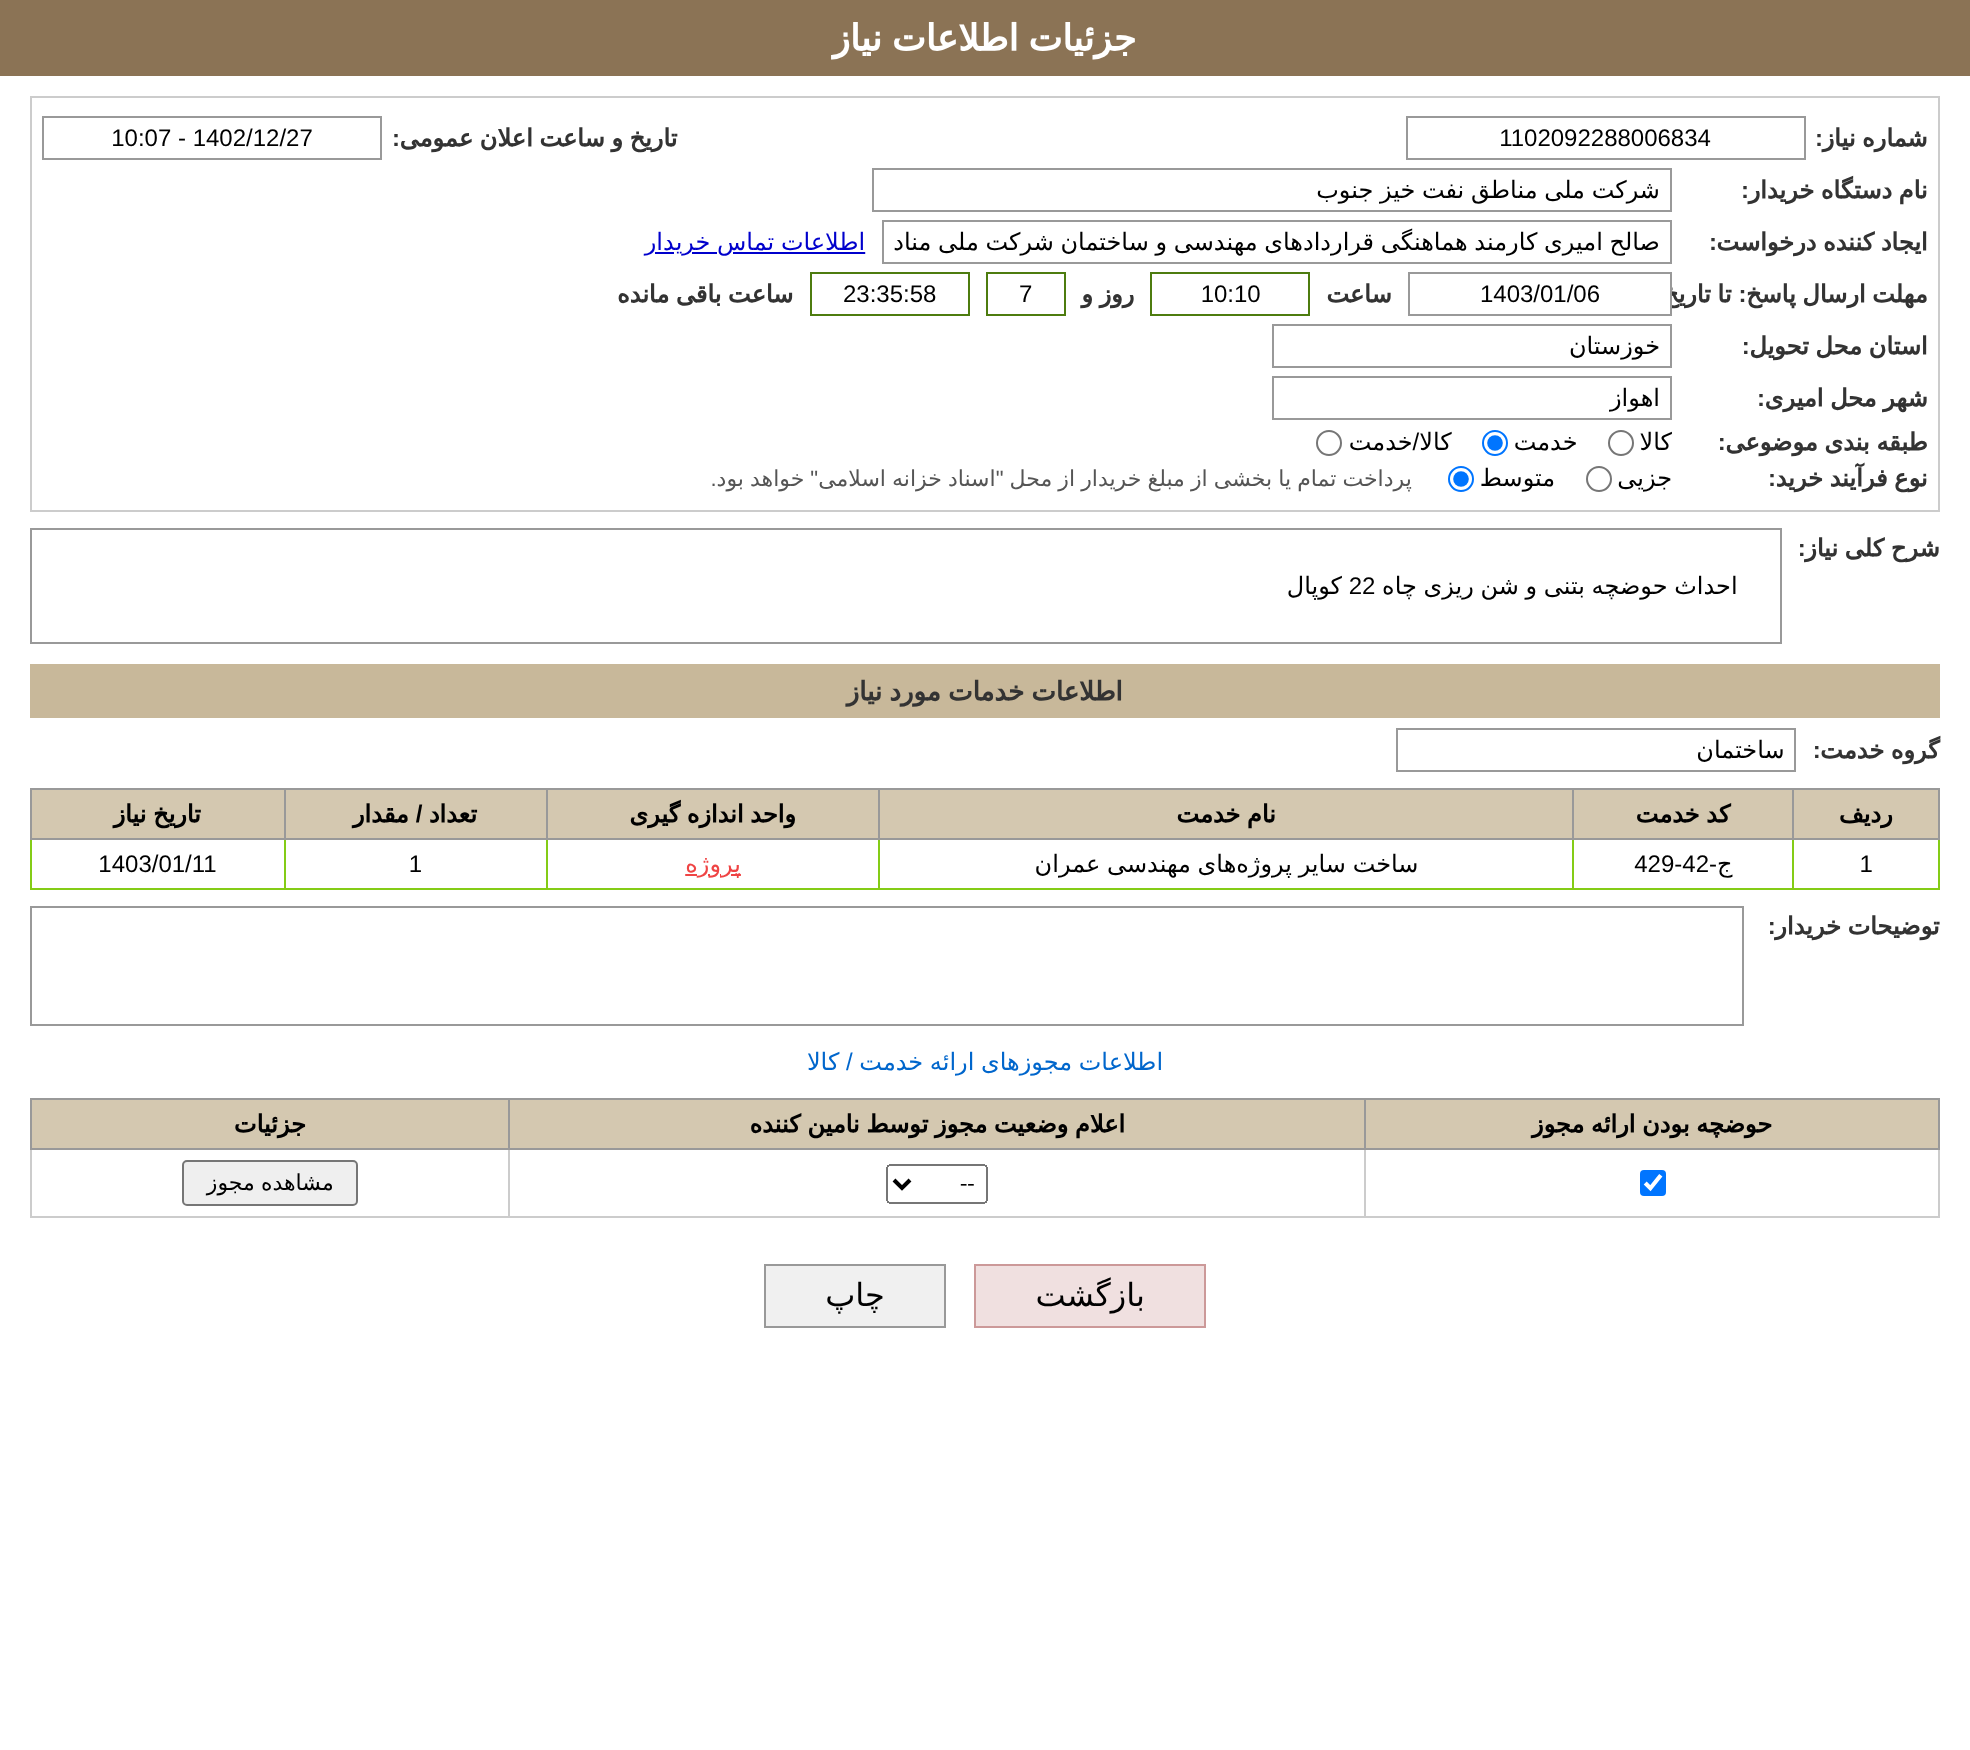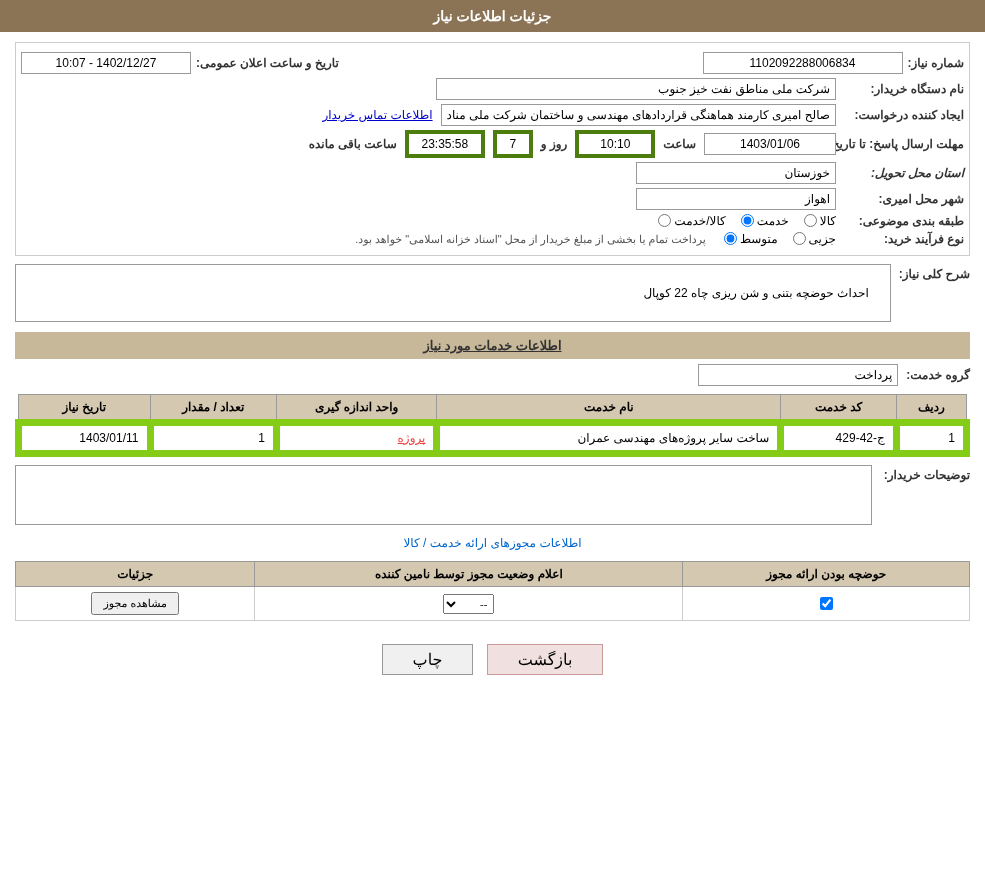--- a/index.html
+++ b/index.html
@@ -13,37 +13,37 @@
       max-width: 985px;
       margin: 0 auto;
       background: #fff;
       min-height: 875px;
     }
     .header-bar {
       background: #8B7355;
       color: #fff;
       text-align: center;
       padding: 8px 0;
-      font-size: 14px;
+      font-size: 18px;
       font-weight: bold;
     }
     .content-area {
       padding: 10px 15px;
       background: #fff;
     }
     .input-box {
       border: 1px solid #999;
       background: #fff;
       padding: 3px 5px;
       min-width: 180px;
       display: inline-block;
       text-align: right;
     }
     .input-small {
-      border: 4px solid #4d7c0f;
+      border: 1px solid #4d7c0f;
       background: #fff;
       padding: 3px 5px;
       width: 80px;
       display: inline-block;
       text-align: center;
     }
     .date-box {
       border: 1px solid #999;
       background: #fff;
       padding: 3px 5px;
@@ -56,39 +56,40 @@
       text-decoration: underline;
       cursor: pointer;
     }
     .radio-group {
       display: flex;
       align-items: center;
       gap: 15px;
     }
     .radio-item {
       display: flex;
-      align-items: flex-start;
+      align-items: flex-end;
       gap: 3px;
     }
     .data-table {
       width: 100%;
       border-collapse: collapse;
       margin: 8px 0;
       border: 1px solid #ccc;
     }
     .data-table th {
       background: #d4c8b0;
       border: 1px solid #999;
       padding: 5px 8px;
       text-align: center;
       font-weight: bold;
     }
     .data-table td {
-      border: 7px solid #84cc16;
+      border: 1px solid #84cc16;
       padding: 5px 8px;
+      text-align: center;
     }
     .data-table td.link-cell {
       color: #ef4444;
       text-decoration: underline;
       cursor: pointer;
     }
     .textarea-box {
       width: 100%;
       min-height: 60px;
       border: 1px solid #999;
@@ -98,21 +99,20 @@
       text-align: right;
     }
     .section-header {
       background: #c8b89a;
       color: #333;
       font-weight: bold;
       padding: 6px 10px;
       margin: 10px 0 5px 0;
       text-align: center;
       font-size: 13px;
-      text-decoration: underline;
     }
     .bottom-buttons {
       text-align: center;
       padding: 15px 0;
     }
     .btn {
       padding: 5px 30px;
       margin: 0 5px;
       cursor: pointer;
       font-size: 16px;
@@ -211,21 +211,21 @@
         <div class="date-box">1403/01/06</div>
         <span class="lbl">ساعت</span>
         <div class="input-small">10:10</div>
         <span class="lbl">روز و</span>
         <div class="input-small" style="width:40px;">7</div>
         <div class="input-small" style="width:80px;">23:35:58</div>
         <span class="lbl">ساعت باقی مانده</span>
       </div>
 
       <div class="row-line">
-        <span class="lbl" style="width:120px; text-align:right;font-style:italic;">استان محل تحویل:</span>
+        <span class="lbl" style="width:120px; text-align:right;">استان محل تحویل:</span>
         <div class="input-box" style="min-width:200px;">خوزستان</div>
       </div>
 
       <div class="row-line">
         <span class="lbl" style="width:120px; text-align:right;">شهر محل امیری:</span>
         <div class="input-box" style="min-width:200px;">اهواز</div>
       </div>
 
       <div class="row-line">
         <span class="lbl" style="width:120px; text-align:right;">طبقه بندی موضوعی:</span>
@@ -263,21 +263,21 @@
 
     <div style="display:flex; align-items:flex-start; margin-bottom:8px; gap:8px;">
       <span class="lbl" style="white-space:nowrap; padding-top:3px;">شرح کلی نیاز:</span>
       <div style="flex:1; border:1px solid #999; background:#fff; padding:21px; min-height:50px; text-align:right;">احداث حوضچه بتنی و شن ریزی چاه 22 کوپال</div>
     </div>
 
     <div class="section-header">اطلاعات خدمات مورد نیاز</div>
 
     <div class="row-line" style="margin-bottom:8px;">
       <span class="lbl" style="white-space:nowrap;">گروه خدمت:</span>
-      <div class="input-box" style="min-width:200px;">پرداخت</div>
+      <div class="input-box" style="min-width:200px;">ساختمان</div>
     </div>
 
     <table class="data-table">
       <thead>
         <tr>
           <th>ردیف</th>
           <th>کد خدمت</th>
           <th>نام خدمت</th>
           <th>واحد اندازه گیری</th>
           <th>تعداد / مقدار</th>

